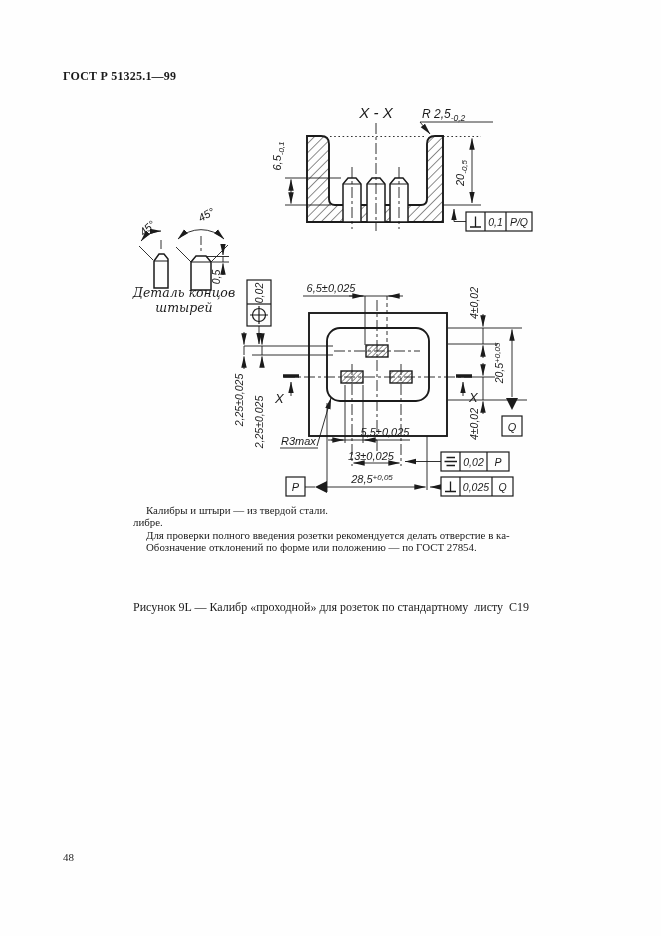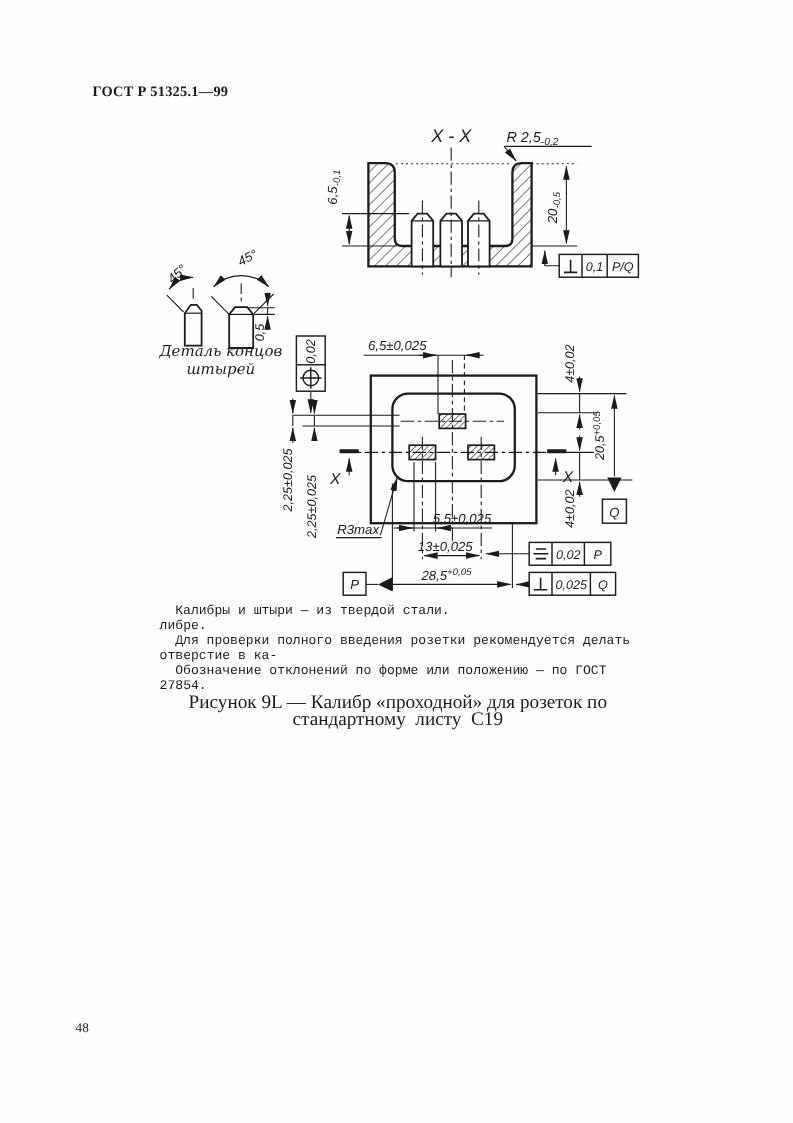--- a/index.html
+++ b/index.html
@@ -1,24 +1,24 @@
 <!DOCTYPE html>
 <html><head>
 <meta charset="utf-8">
 <style>
   html,body{margin:0;padding:0;}
   body{width:661px;height:936px;position:relative;background:#ffffff;
        font-family:"Liberation Serif", serif;color:#1b1b1b;}
   .page{position:absolute;inset:0;background:#fefefe;}
-  .hdr{position:absolute;left:77px;top:69px;font-size:12px;font-weight:bold;letter-spacing:.2px;}
+  .hdr{position:absolute;left:63px;top:69px;font-size:12px;font-weight:bold;letter-spacing:.2px;}
   .pagenum{position:absolute;left:63px;top:851px;font-size:11px;}
   .notes{position:absolute;left:133px;top:504px;width:397px;font-size:10.9px;line-height:12.4px;}
-  .note-line{white-space:pre-wrap;font-family:Liberation Mono, monospace;}
+  .note-line{white-space:pre-wrap;}
   .note-line.indent{text-indent:13px;}
-  .cap{position:absolute;left:133px;top:552px;width:397px;font-size:16px;line-height:13.5px;text-align:center;white-space:pre-wrap;}
+  .cap{position:absolute;left:133px;top:574px;width:397px;font-size:12px;line-height:13.5px;text-align:left;white-space:pre-wrap;}
   svg{position:absolute;left:0;top:0;}
   svg text{font-family:"Liberation Sans", sans-serif;font-style:italic;fill:#1b1b1b;}
   .t11{font-size:11px;} .t10{font-size:10.5px;} .t13{font-size:13px;} .t15{font-size:15px;}
   .t12{font-size:12px;} .handw{font-family:"DejaVu Serif", serif;font-style:italic;font-size:12.5px;}
 </style>
 </head>
 <body>
 
 <div class="page">
 

